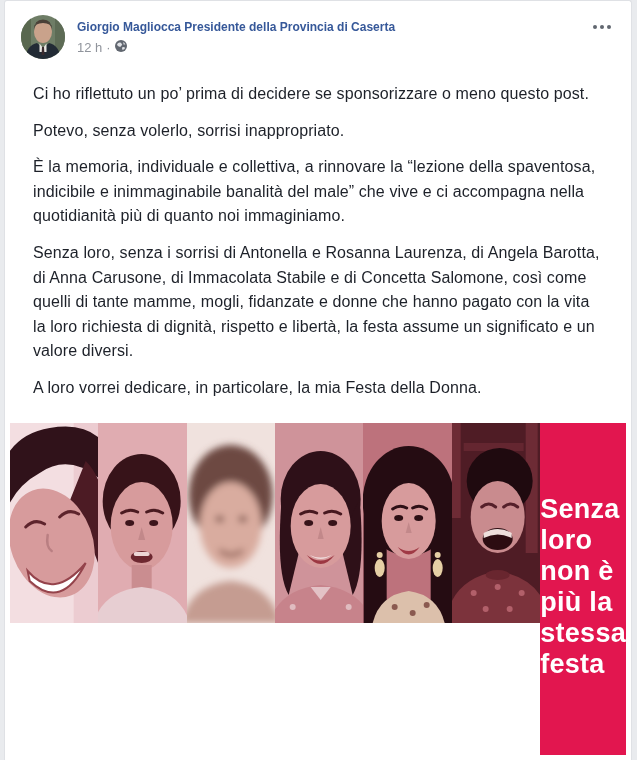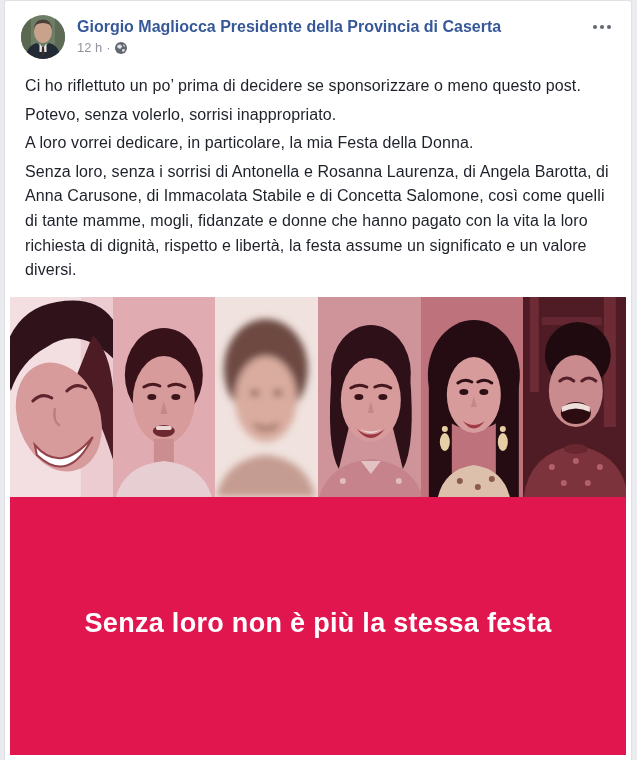--- a/index.html
+++ b/index.html
@@ -15,31 +15,31 @@
     background:#fff;
     border:1px solid #dfe1e5;border-bottom:none;
     border-radius:3px 3px 0 0;
     display:flex;flex-direction:column;
   }
   
   .header{display:flex;align-items:flex-start;padding:14px 12px 9px 16px}
   .avatar{width:44px;height:44px;border-radius:50%;overflow:hidden;flex:none;cursor:pointer}
   .avatar svg{display:block;width:100%;height:100%}
   .h-main{flex:1;margin-left:12px;min-width:0;padding-top:2px}
-  .author{color:#365899;font-weight:bold;font-size:16px;line-height:20px;cursor:pointer;text-decoration:none;display:block}
-  .meta{margin-top:3px;color:#90949c;font-size:13px;line-height:15px;display:flex;align-items:center;cursor:pointer}
+  .author{color:#365899;font-weight:bold;font-size:12px;line-height:20px;cursor:pointer;text-decoration:none;display:block}
+  .meta{margin-top:3px;color:#90949c;font-size:13px;line-height:15px;display:flex;align-items:flex-start;cursor:pointer}
   .meta .sep{margin:0 4px}
   .globe{width:12px;height:12px;display:inline-block}
   .options{flex:none;display:flex;gap:3px;padding:10px 8px 10px 12px;cursor:pointer;align-items:center}
   .options i{width:4px;height:4px;border-radius:50%;background:#616770;display:block}
   
   .post-text{padding:2px 16px 5px;font-size:16px;line-height:24.6px;color:#1d2129;letter-spacing:.1px}
-  .post-text p{margin:4px;word-wrap:break-word}
+  .post-text p{margin:12px;word-wrap:break-word}
   
-  .post-image{margin:5px;display:flex;flex-direction:column;flex:1;cursor:pointer;min-height:0}
+  .post-image{margin:5px;display:flex;flex-direction:row;flex:1;cursor:pointer;min-height:0}
   .collage{display:flex;height:200px;background:#d9a1a6;overflow:hidden}
   .panel{flex:1;min-width:0;height:100%}
   .panel svg{display:block;width:100%;height:100%}
   .banner{
     flex:1;min-height:80px;
     background:#e2164f;
     display:flex;align-items:center;justify-content:center;
   }
   .banner span{
     color:#fff;font-weight:bold;font-size:27px;letter-spacing:.3px;
@@ -81,22 +81,23 @@
     <div class="options" aria-label="Options">
       <i></i>
         <i></i>
         <i></i>
     </div>
   </div>
 
   <div class="post-text">
     <p>Ci ho riflettuto un po’ prima di decidere se sponsorizzare o meno questo post.</p>
     <p>Potevo, senza volerlo, sorrisi inappropriato.</p>
+    <p>È la memoria, individuale e collettiva, a rinnovare la “lezione della spaventosa, indicibile e inimmaginabile banalità del male” che vive e ci accompagna nella quotidianità più di quanto noi immaginiamo.</p>
+    <p>Senza loro, senza i sorrisi di Antonella e Rosanna Laurenza, di Angela Barotta, di Anna Carusone, di Immacolata Stabile e di Concetta Salomone, così come quelli di tante mamme, mogli, fidanzate e donne che hanno pagato con la vita la loro richiesta di dignità, rispetto e libertà, la festa assume un significato e un valore diversi.</p>
     <p>A loro vorrei dedicare, in particolare, la mia Festa della Donna.</p>
-    <p>Senza loro, senza i sorrisi di Antonella e Rosanna Laurenza, di Angela Barotta, di Anna Carusone, di Immacolata Stabile e di Concetta Salomone, così come quelli di tante mamme, mogli, fidanzate e donne che hanno pagato con la vita la loro richiesta di dignità, rispetto e libertà, la festa assume un significato e un valore diversi.</p>
   </div>
 
   <figure class="post-image" aria-label="Collage of six portraits of smiling women with a pink duotone filter">
 
     <div class="collage">
 
       <div class="panel" aria-label="woman smiling broadly wearing a dark cap, head tilted">
         <svg viewBox="0 0 105 200" preserveAspectRatio="xMidYMid slice" aria-hidden="true">
           <rect width="105" height="200" fill="#f3dee1"></rect>
           <rect x="72" width="33" height="200" fill="#ecccd1"></rect>

